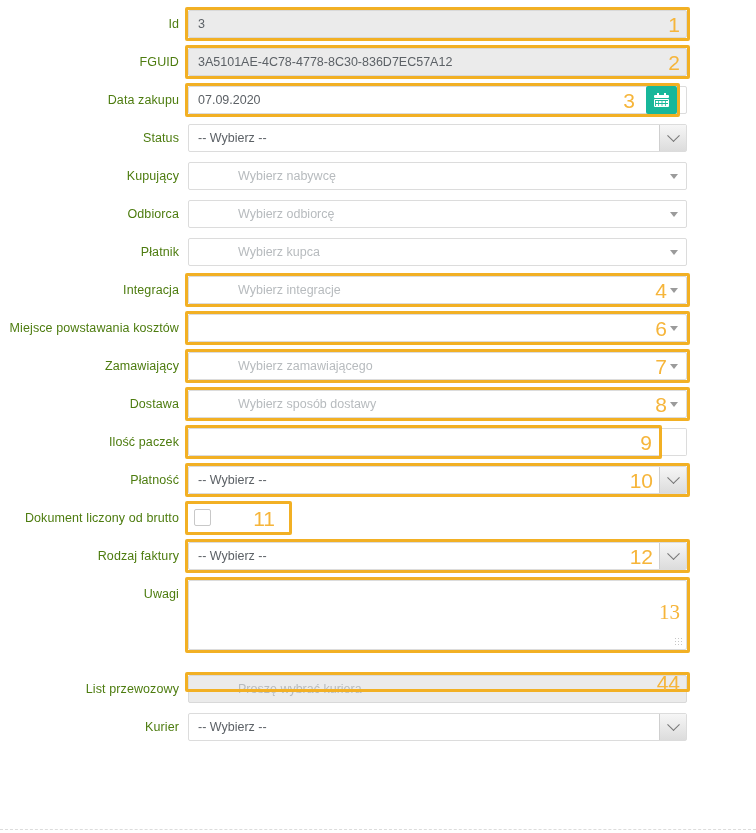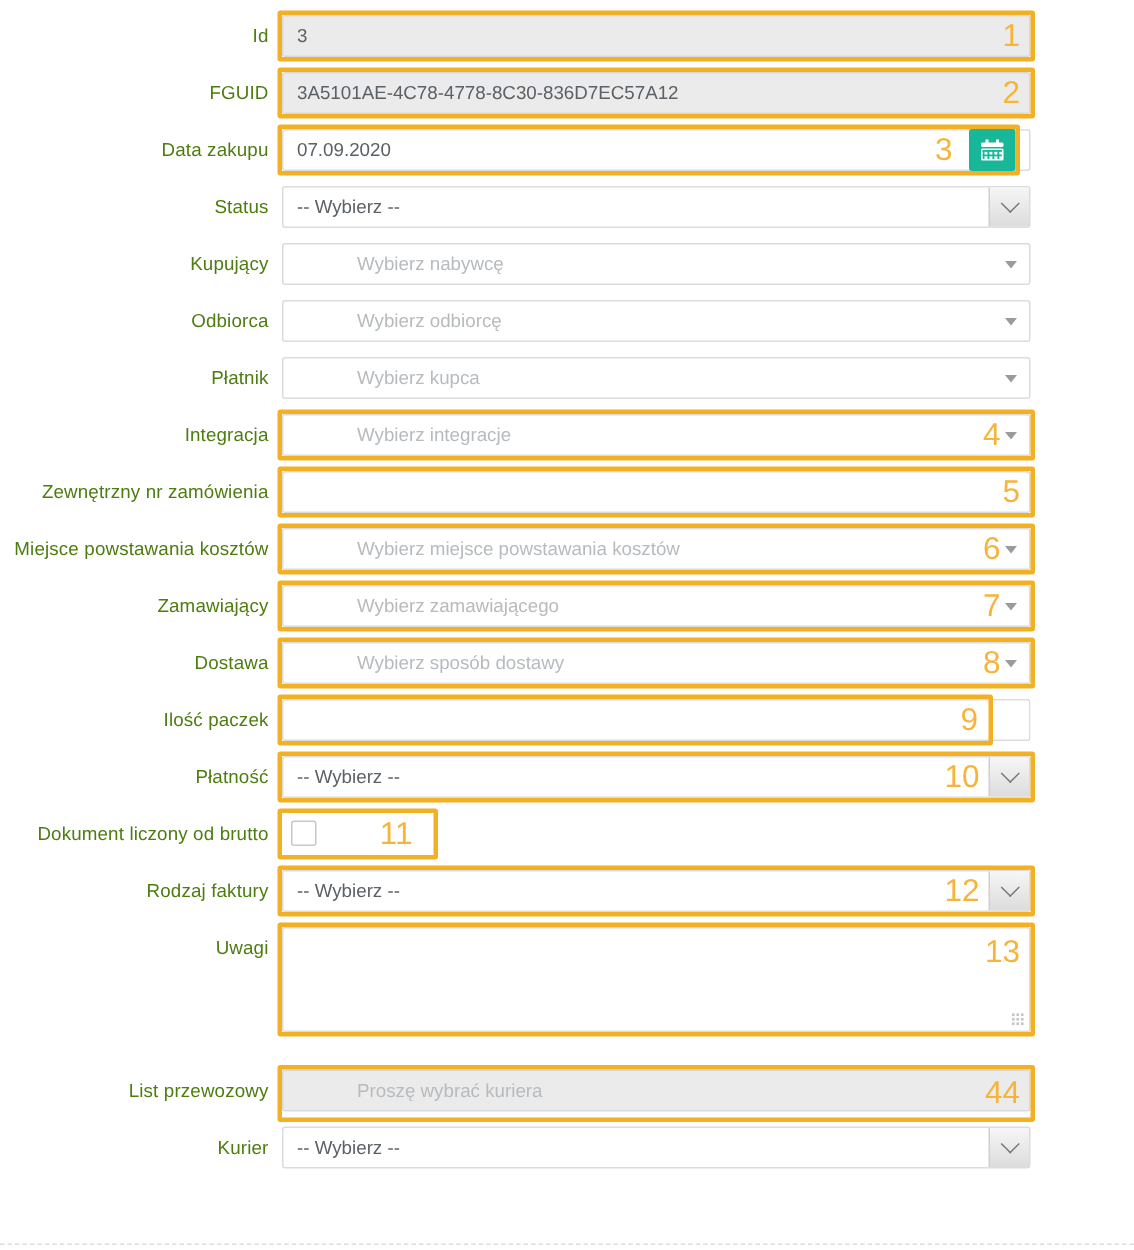--- a/index.html
+++ b/index.html
@@ -90,21 +90,21 @@
   
   .anno{
     position:absolute;border:3px solid #f2b024;border-radius:2px;
     pointer-events:none;box-sizing:border-box;
   }
   .anno .num{
     position:absolute;right:7px;top:50%;transform:translateY(-50%);
     color:#f6b53a;font-size:21px;font-weight:400;line-height:1;
     font-family:"Liberation Sans","DejaVu Sans",sans-serif;
   }
-  .anno.tallbox .num{top:6px;transform:none;}
+  .anno.tallbox .num{top:22px;transform:none;font-family:Liberation Serif, serif;}
 
   .footline{position:absolute;left:0;bottom:3px;width:756px;border-top:1px dashed #dcdcdc;}
 </style>
 </head>
 <body>
 
 <div id="form-root">
     <div class="row">
       <label class="lbl">Id</label>
       <div class="ctl">
@@ -169,32 +169,23 @@
     <div class="row">
       <label class="lbl">Integracja</label>
       <div class="ctl">
         <div class="inp"><span class="ph">Wybierz integracje</span><span class="caret"></span></div>
         <div class="anno" style="left: -3px; top: -3px; width: 505px; height: 34px;">
           <span class="num" style="right: 20px;">4</span>
         </div>
       </div>
     </div>
     <div class="row">
-      <label class="lbl">Zewnętrzny nr zamówienia</label>
-      <div class="ctl">
-        <div class="inp"><span class="ph"></span></div>
-        <div class="anno" style="left: -3px; top: -3px; width: 505px; height: 34px;">
-          <span class="num">5</span>
-        </div>
-      </div>
-    </div>
-    <div class="row">
       <label class="lbl">Miejsce powstawania kosztów</label>
       <div class="ctl">
-        <div class="inp"><span class="ph">Wybierz miejsce powstawania kosztów</span><span class="caret"></span></div>
+        <div class="inp"><span class="caret"></span></div>
         <div class="anno" style="left: -3px; top: -3px; width: 505px; height: 34px;">
           <span class="num" style="right: 20px;">6</span>
         </div>
       </div>
     </div>
     <div class="row">
       <label class="lbl">Zamawiający</label>
       <div class="ctl">
         <div class="inp"><span class="ph">Wybierz zamawiającego</span><span class="caret"></span></div>
         <div class="anno" style="left: -3px; top: -3px; width: 505px; height: 34px;">
@@ -260,21 +251,21 @@
         </div>
         <div class="anno tallbox" style="left: -3px; top: -3px; width: 505px; height: 76px;">
           <span class="num">13</span>
         </div>
       </div>
     </div>
     <div class="row">
       <label class="lbl">List przewozowy</label>
       <div class="ctl">
         <div class="inp disabled"><span class="ph">Proszę wybrać kuriera</span></div>
-        <div class="anno" style="left: -3px; top: -3px; width: 505px; height: 38px;">
+        <div class="anno" style="left: -3px; top: -3px; width: 505px; height: 20px;">
           <span class="num">44</span>
         </div>
       </div>
     </div>
     <div class="row">
       <label class="lbl">Kurier</label>
       <div class="ctl">
         <div class="inp sel"><span class="val">-- Wybierz --</span><span class="arrowbox">
             <i class="chev"></i>
           </span></div>

